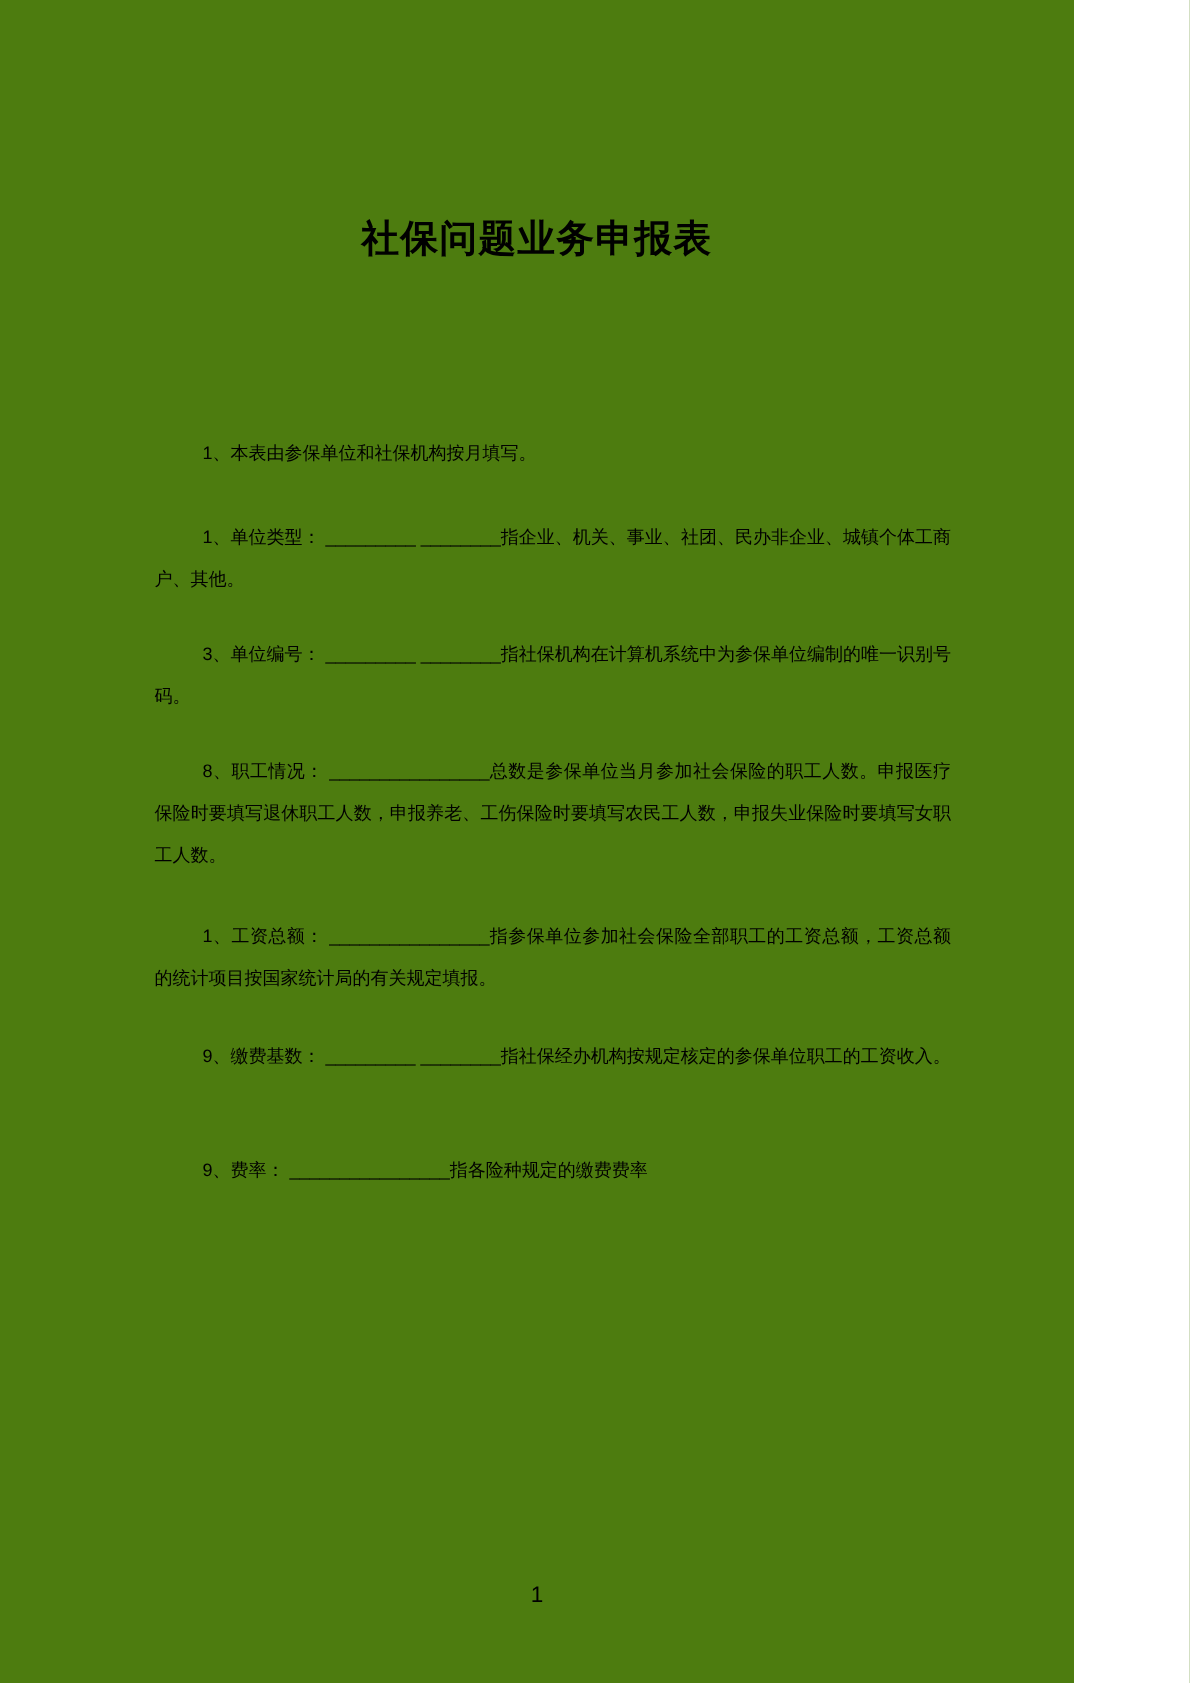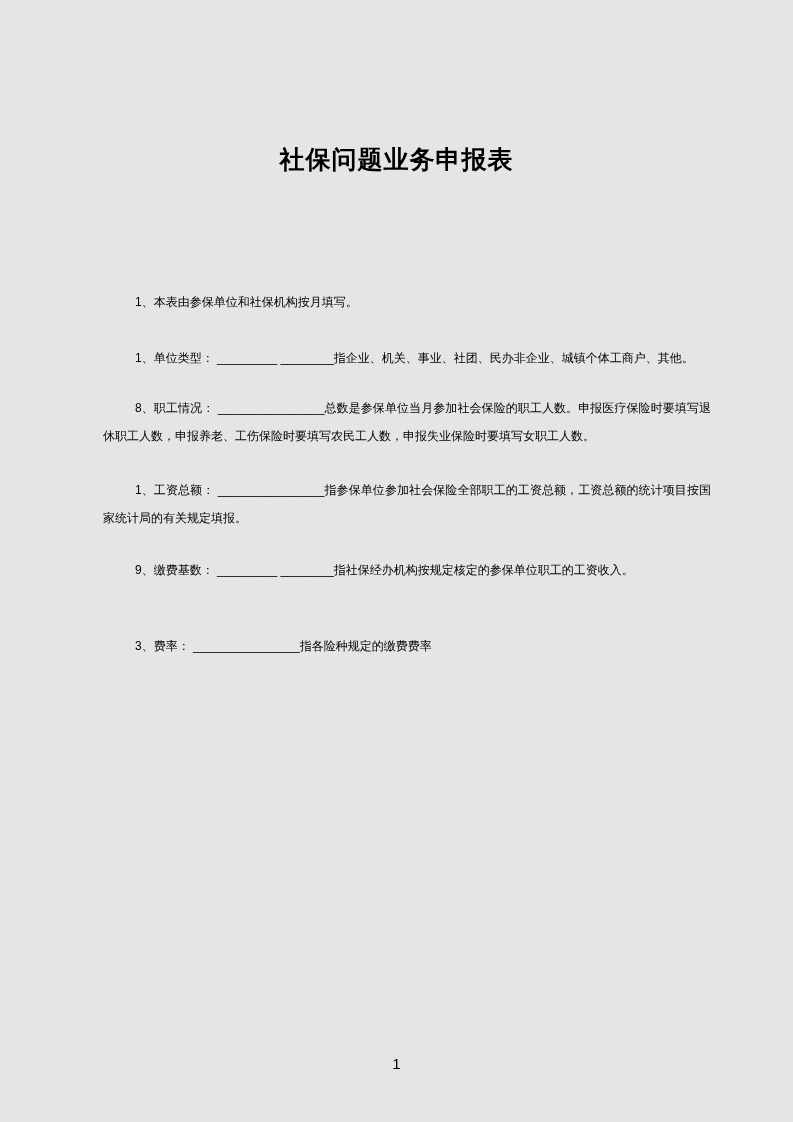--- a/index.html
+++ b/index.html
@@ -1,23 +1,23 @@
 <!DOCTYPE html>
 <html><head>
 <meta charset="utf-8">
 <style>
   * { margin: 0; padding: 0; box-sizing: border-box; }
   html, body { background: #ffffff; }
   body { font-family: "Liberation Sans", "DejaVu Sans", sans-serif; color: #000000; }
 
   .page {
     position: relative;
-    width: 793px;
+    width: 716px;
     height: 1122px;
-    background: #e5e5e5;
+    background: #4d7c0f;
     overflow: hidden;
   }
 
   .doc-title {
     margin-top: 140px;
     text-align: center;
     font-size: 25px;
     font-weight: bold;
     letter-spacing: 1px;
     line-height: 38px;
@@ -73,35 +73,38 @@
   <div class="doc-body">
 
     <p class="doc-paragraph p-1">
       <span>1、本表由参保单位和社保机构按月填写。</span><span class="blank"></span><span></span>
     </p>
 
     <p class="doc-paragraph p-2">
       <span>1、单位类型： </span><span class="blank">_________ ________</span><span>指企业、机关、事业、社团、民办非企业、城镇个体工商户、其他。</span>
     </p>
 
+    <p class="doc-paragraph p-3">
+      <span>3、单位编号： </span><span class="blank">_________ ________</span><span>指社保机构在计算机系统中为参保单位编制的唯一识别号码。</span>
+    </p>
 
     <p class="doc-paragraph p-4">
       <span>8、职工情况： </span><span class="blank">________________</span><span>总数是参保单位当月参加社会保险的职工人数。申报医疗保险时要填写退休职工人数，申报养老、工伤保险时要填写农民工人数，申报失业保险时要填写女职工人数。</span>
     </p>
 
     <p class="doc-paragraph p-5">
       <span>1、工资总额： </span><span class="blank">________________</span><span>指参保单位参加社会保险全部职工的工资总额，工资总额的统计项目按国家统计局的有关规定填报。</span>
     </p>
 
 
     <p class="doc-paragraph p-7">
       <span>9、缴费基数： </span><span class="blank">_________ ________</span><span>指社保经办机构按规定核定的参保单位职工的工资收入。</span>
     </p>
 
     <p class="doc-paragraph p-8">
-      <span>3、费率： </span><span class="blank">________________</span><span>指各险种规定的缴费费率</span>
+      <span>9、费率： </span><span class="blank">________________</span><span>指各险种规定的缴费费率</span>
     </p>
 
   </div>
 
   <div class="page-number">1</div>
 
 </div>
 
 </body></html>

